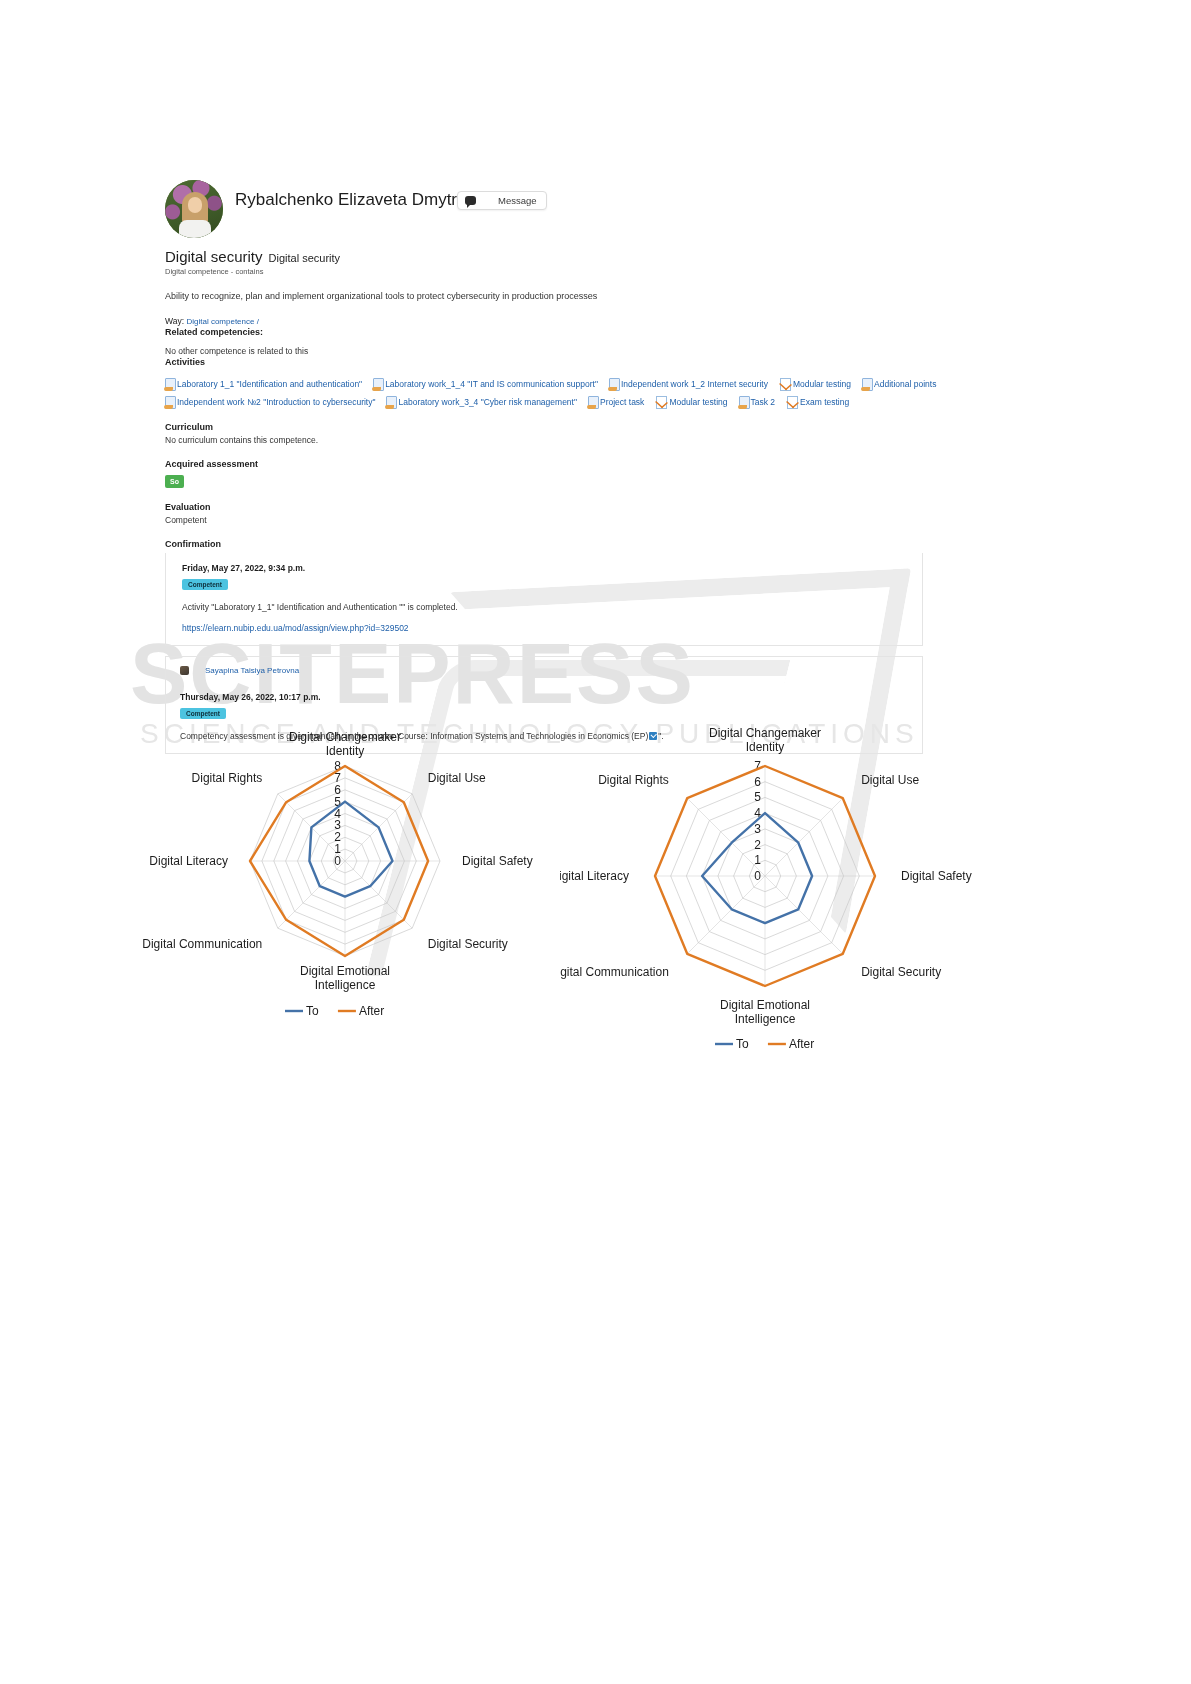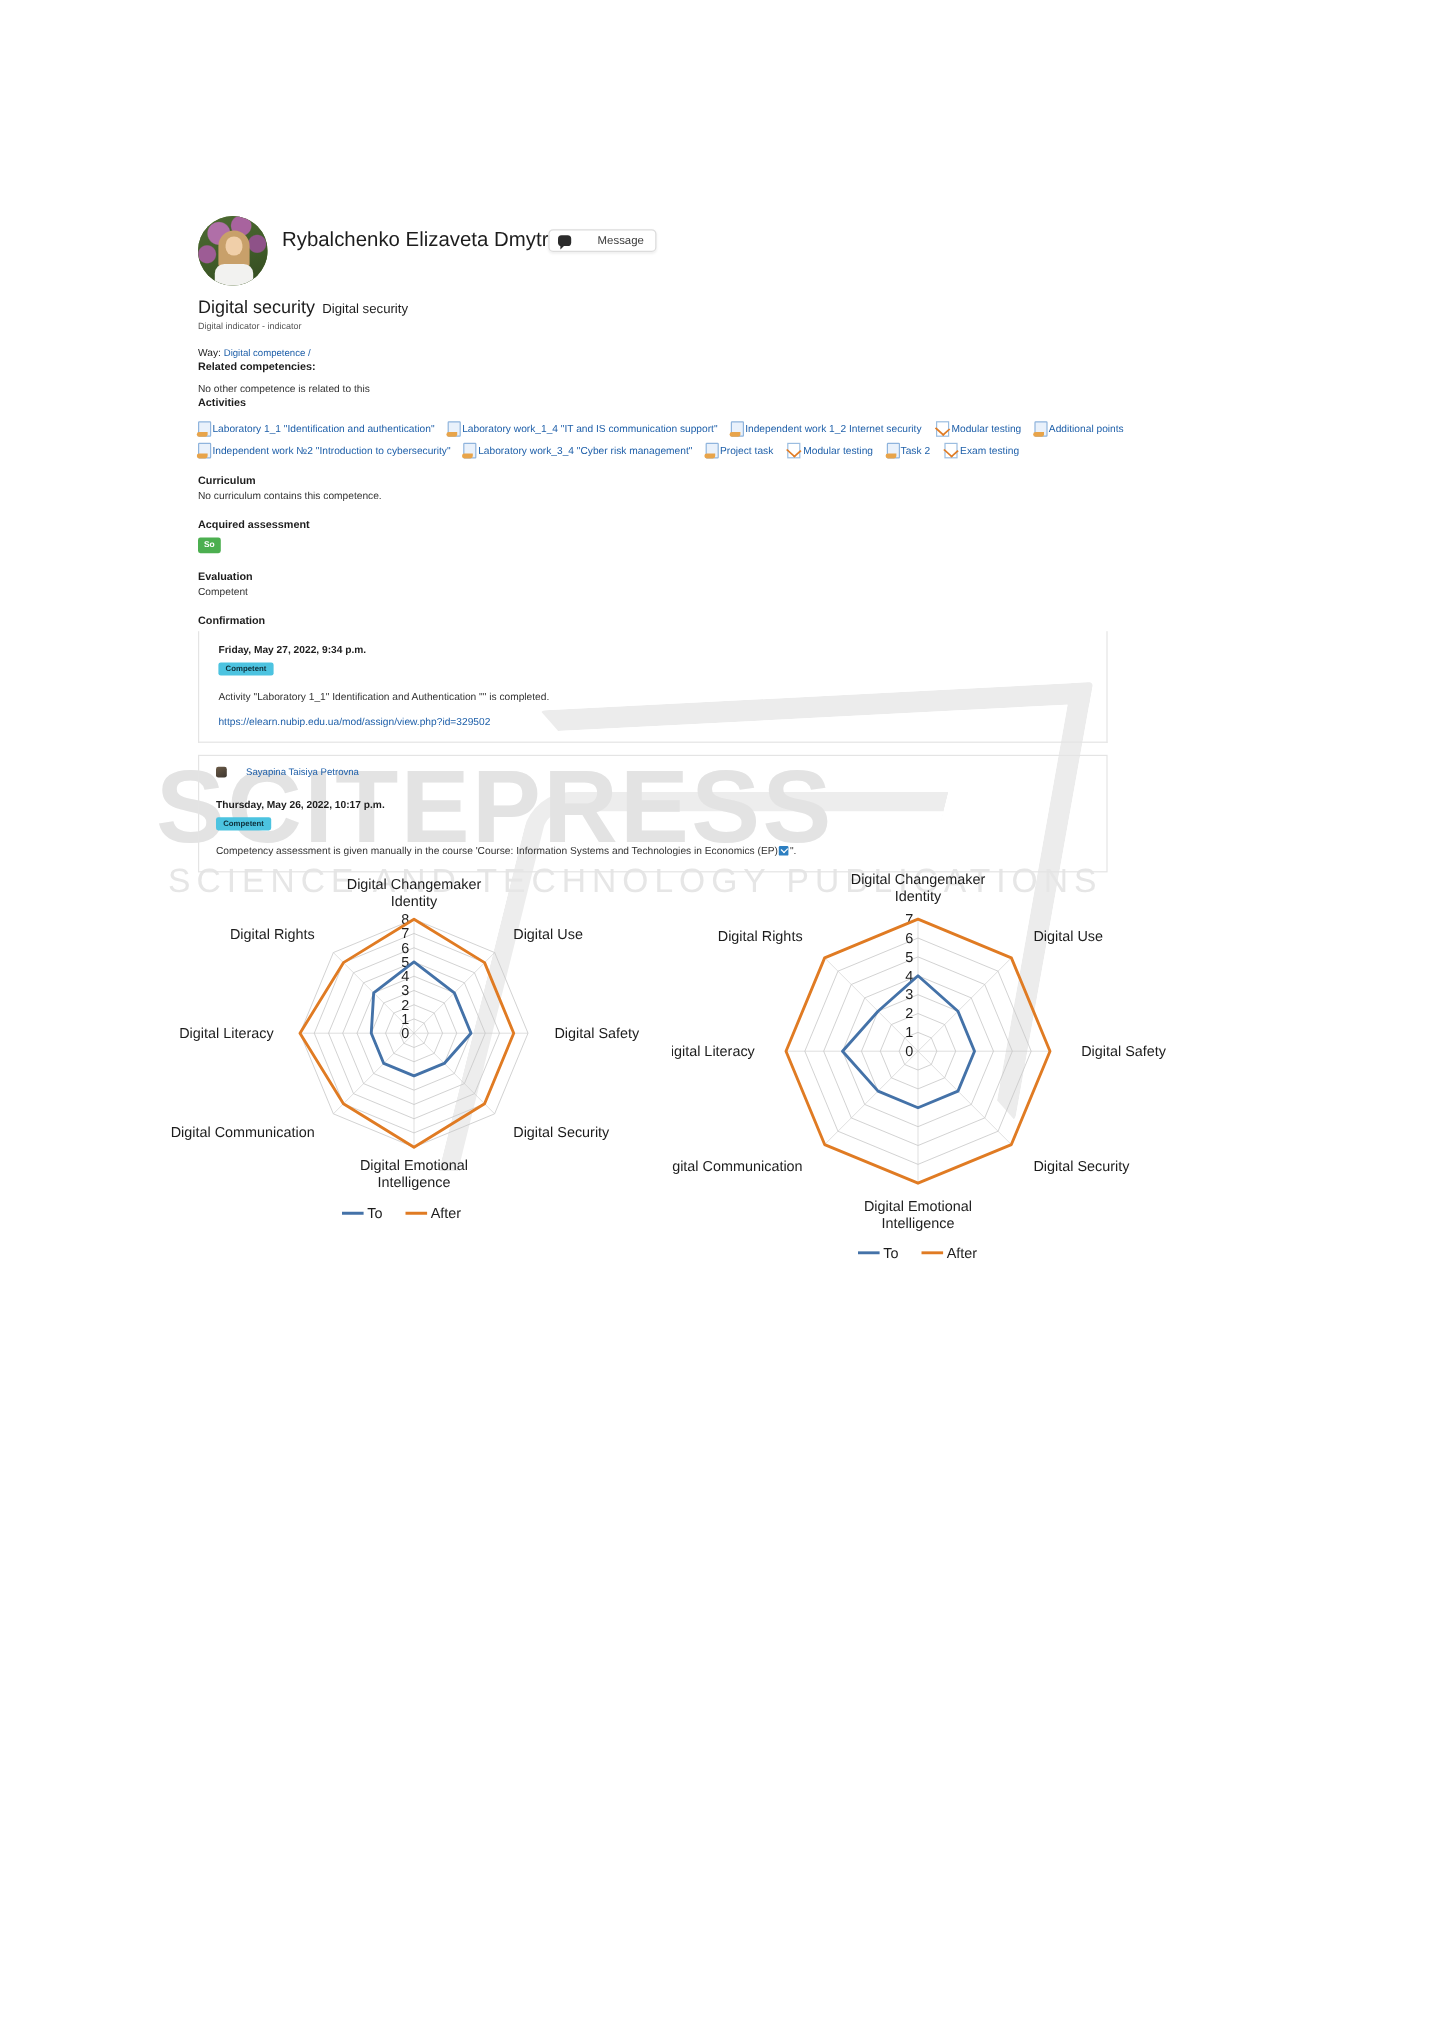--- a/index.html
+++ b/index.html
@@ -170,21 +170,22 @@
         <span class="msg-ico"></span>
         <span>Message</span>
       </div>
     </div>
 
     <div class="maincol">
       <div class="title-row">
         <span class="title-main">Digital security</span>
         <span class="title-sub">Digital security</span>
       </div>
-      <div class="subtitle">Digital indicator - indicator</div>
+      <div class="subtitle">Digital competence - contains</div>
+      <div class="desc">Ability to recognize, plan and implement organizational tools to protect cybersecurity in production processes</div>
 
       <div class="way">
         <span>Way:</span>
         <a href="#">Digital competence /</a>
       </div>
       <div class="bold-lbl">Related competencies:</div>
       <div class="plain">No other competence is related to this</div>
       <div class="bold-lbl">Activities</div>
 
       <div class="act-rows">

